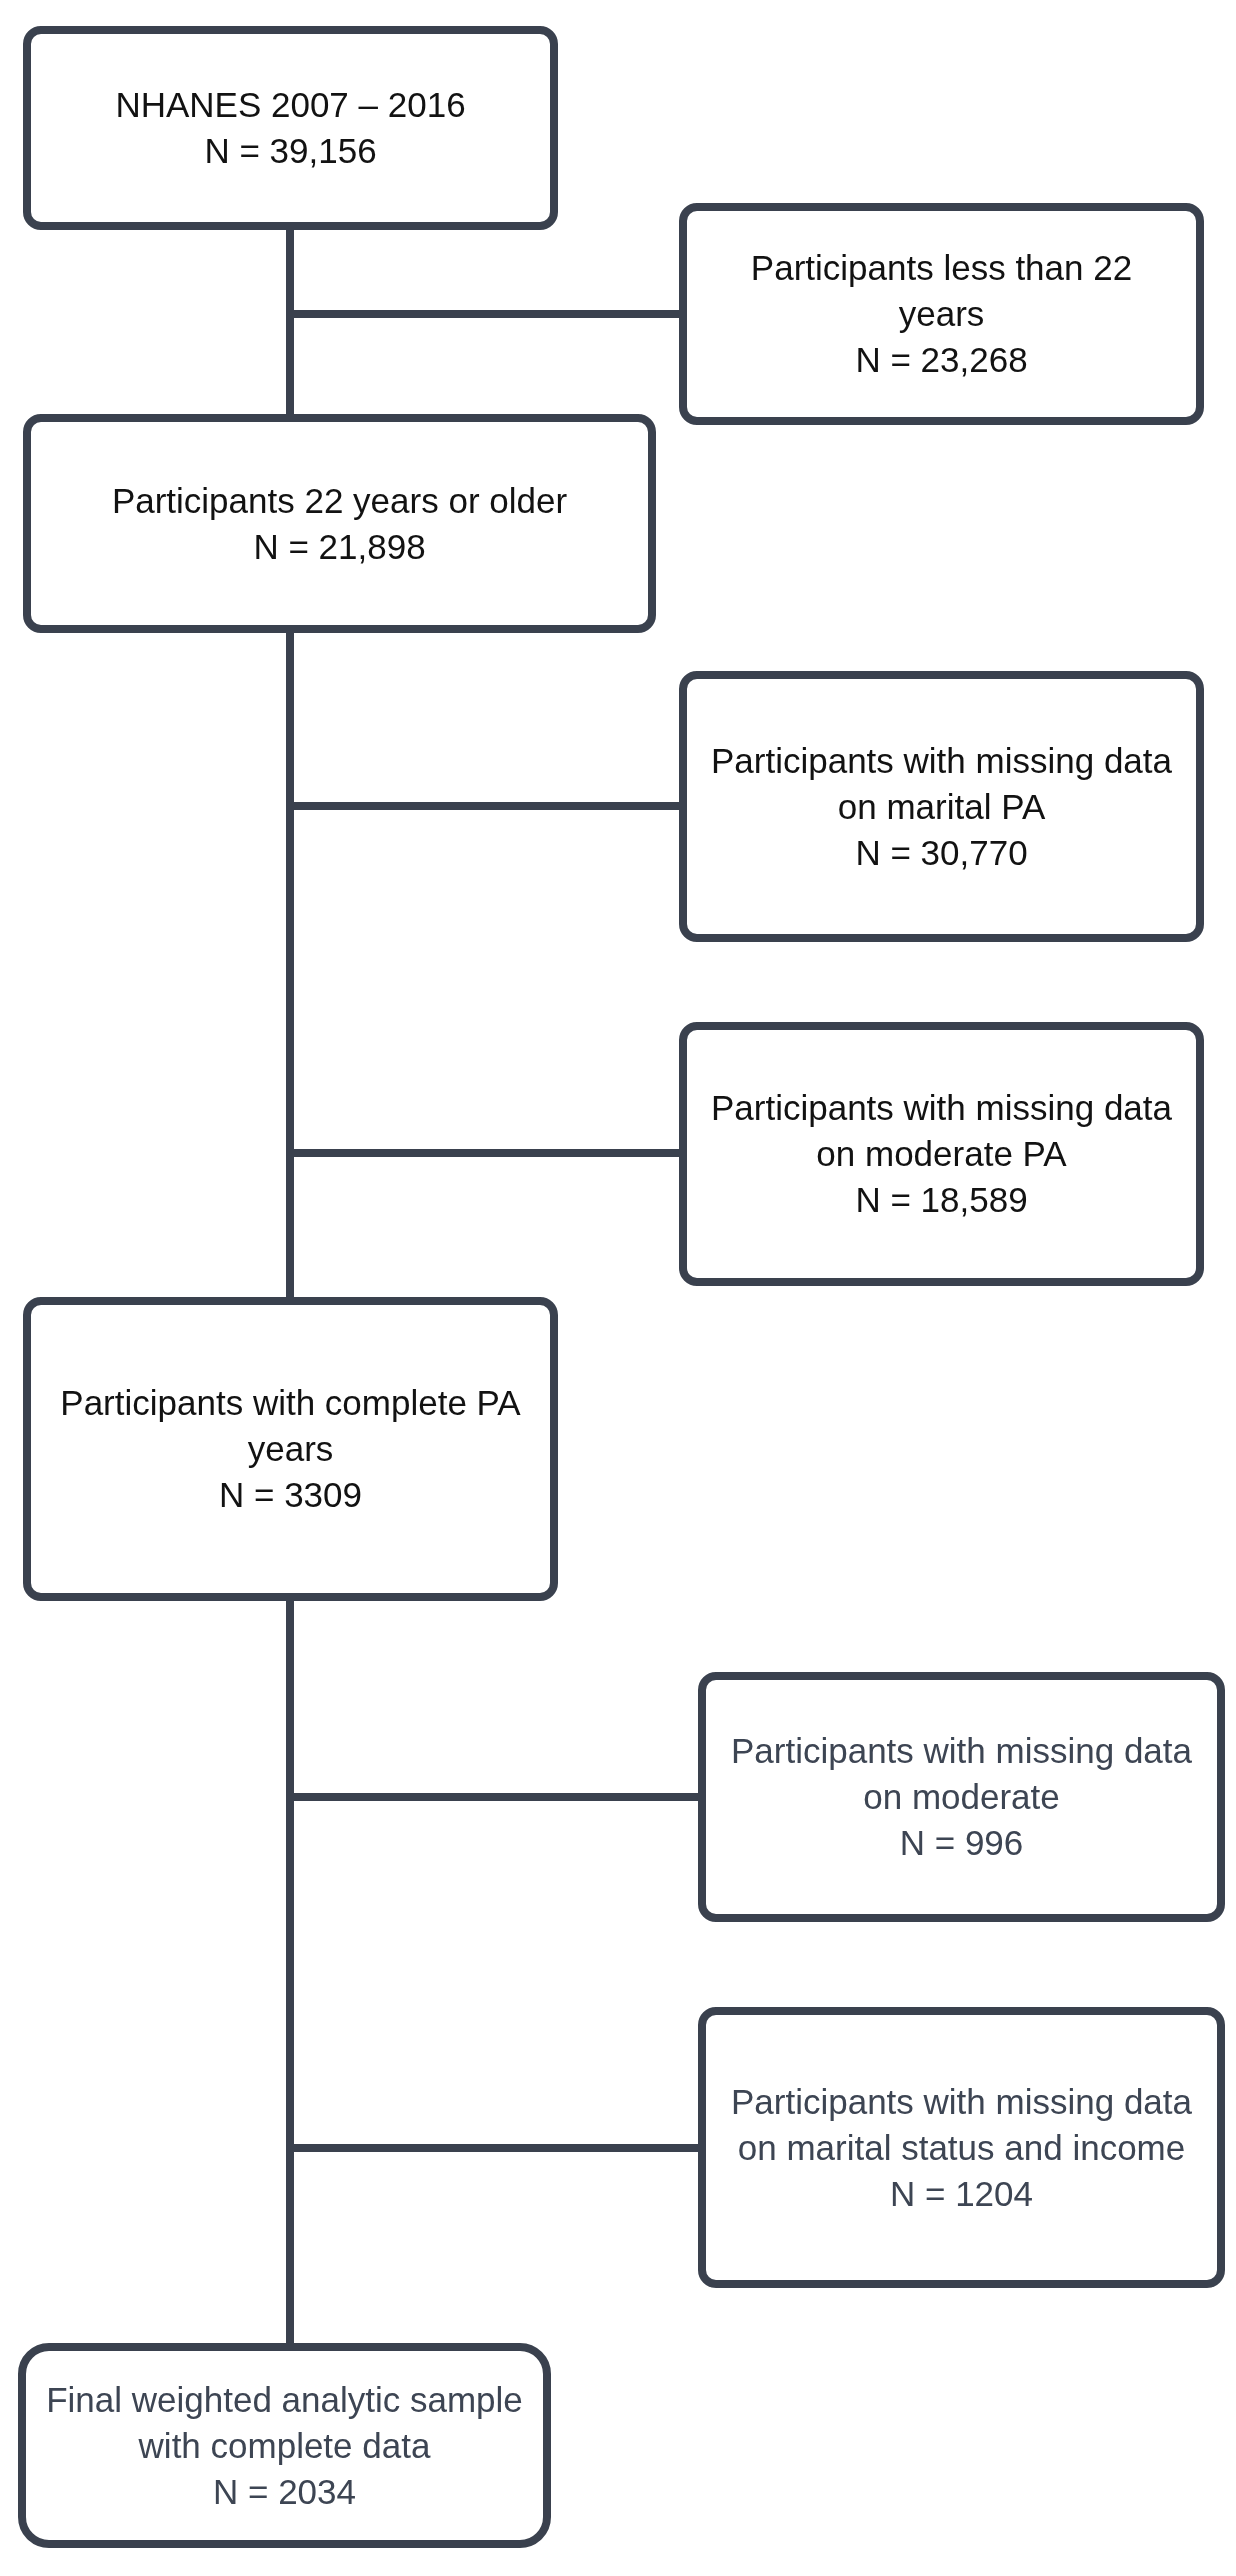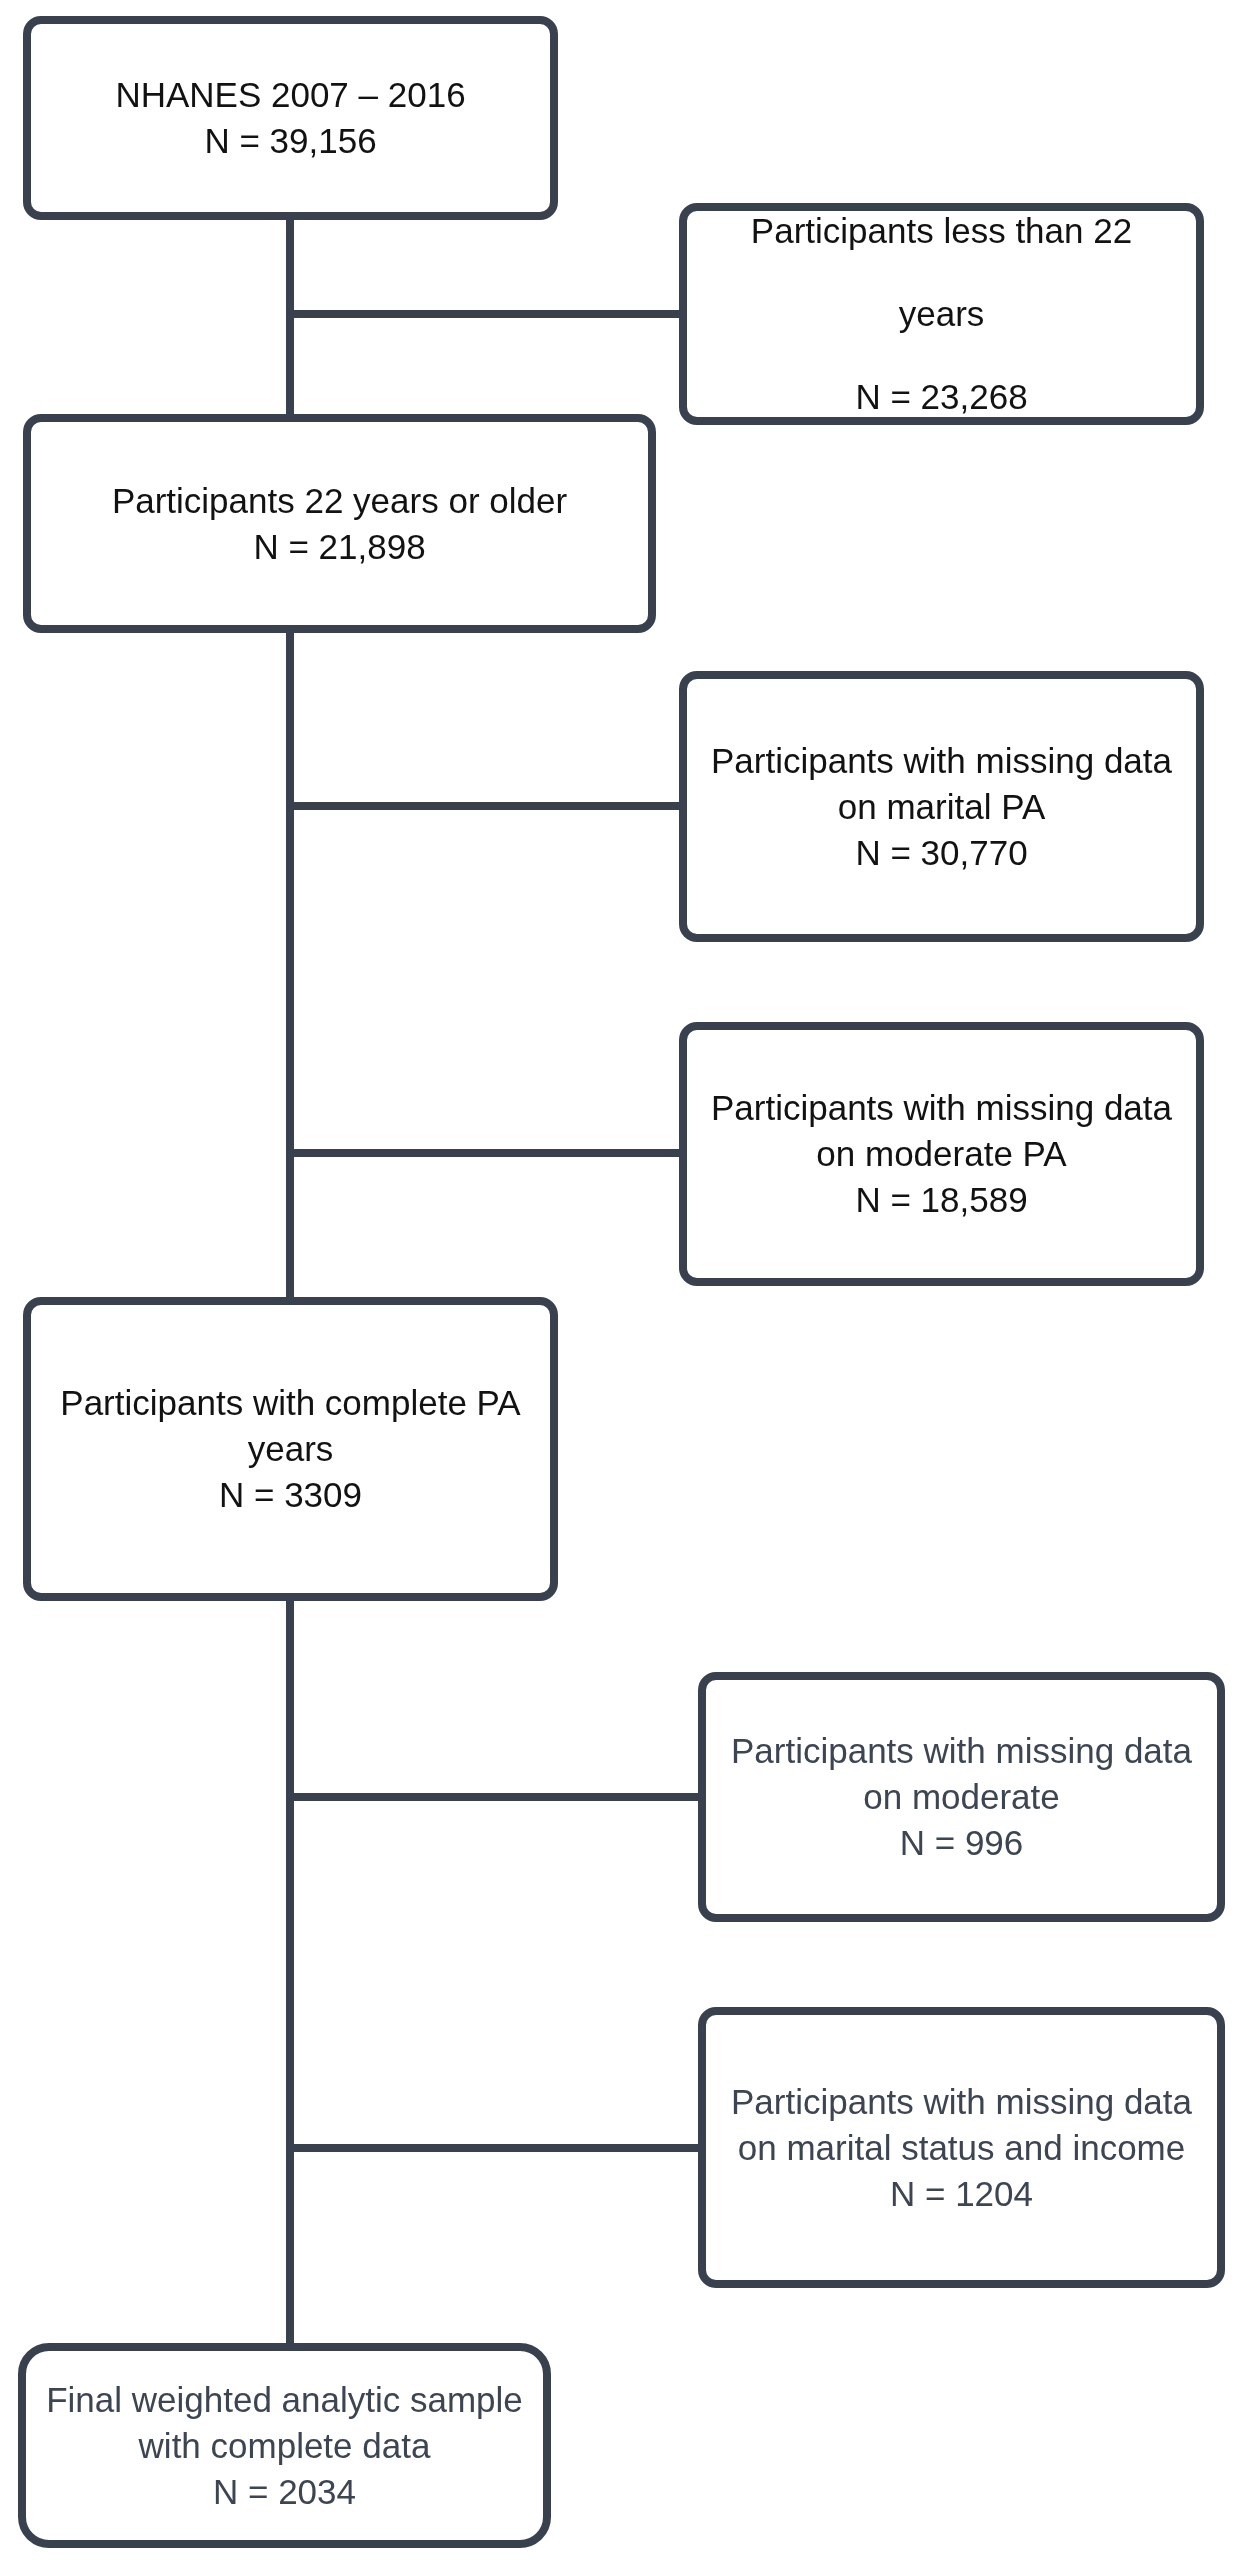--- a/index.html
+++ b/index.html
@@ -31,22 +31,22 @@
     color:#121212;
   }
   .node.secondary .line{
     color:#3d4553;
   }
   .conn{
     position:absolute;
     background:#3a414e;
   }
   
-  #n-nhanes              {left:23px;   top:16px;   width:535px; height:204px;}
-  #n-less22              {left:679px;  top:203px;  width:525px; height:222px;gap:37px;}
+  #n-nhanes              {left:23px;   top:26px;   width:535px; height:204px;}
+  #n-less22              {left:679px;  top:203px;  width:525px; height:222px;}
   #n-age22older          {left:23px;   top:414px;  width:633px; height:219px;}
   #n-missing-vigorous    {left:679px;  top:671px;  width:525px; height:271px;}
   #n-missing-moderate    {left:679px;  top:1022px; width:525px; height:264px;}
   #n-complete-pa         {left:23px;   top:1297px; width:535px; height:304px;}
   #n-missing-education   {left:698px; top:1672px; width:527px; height:250px;}
   #n-missing-marital     {left:698px; top:2007px; width:527px; height:281px;}
   #n-final-sample        {left:18px;   top:2343px; width:533px; height:205px;border-radius:31px;}
   
   #trunk-1 {left:286px; top:212px;  width:8.3px;  height:206px;}
   #trunk-2 {left:286px; top:629px;  width:8.3px;  height:673px;}

